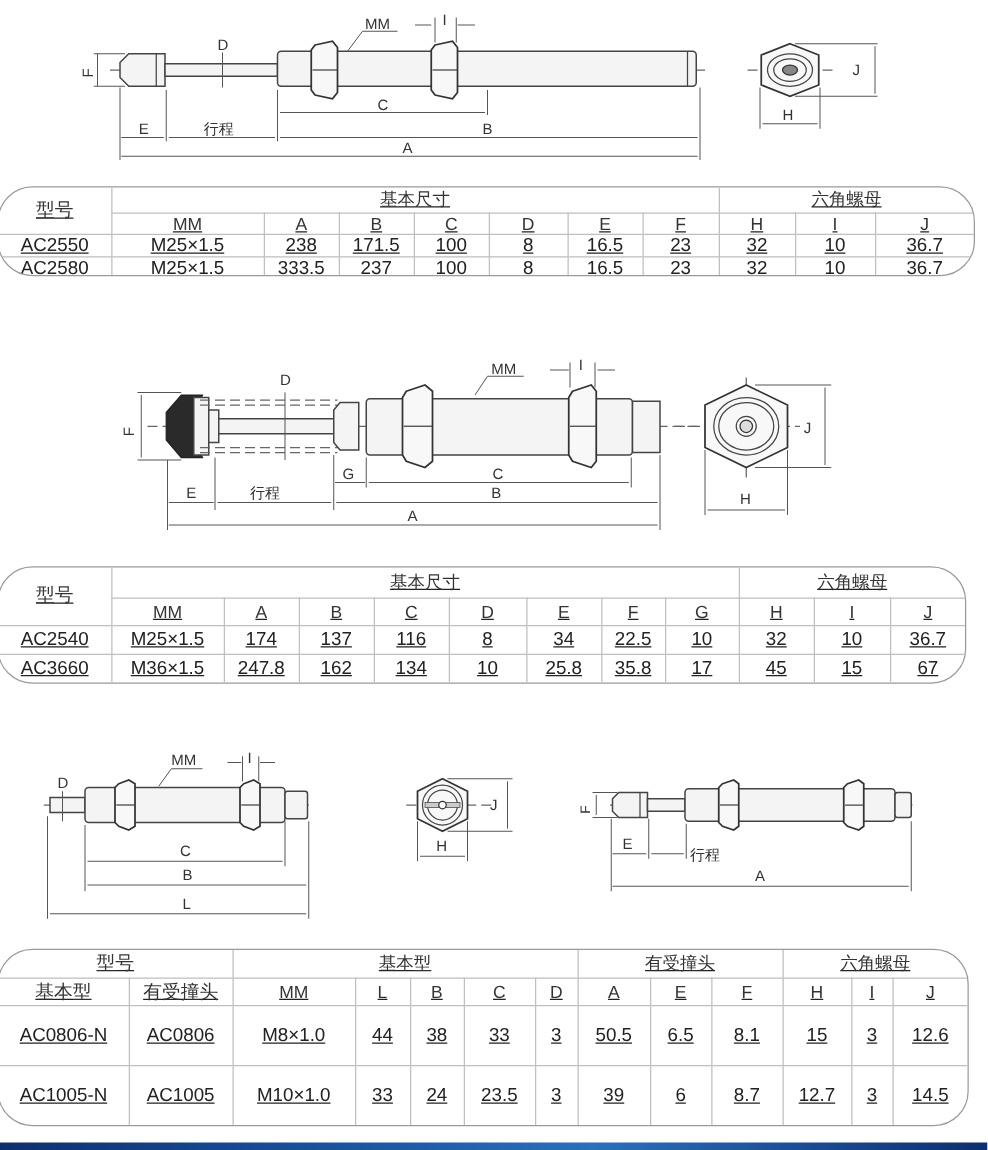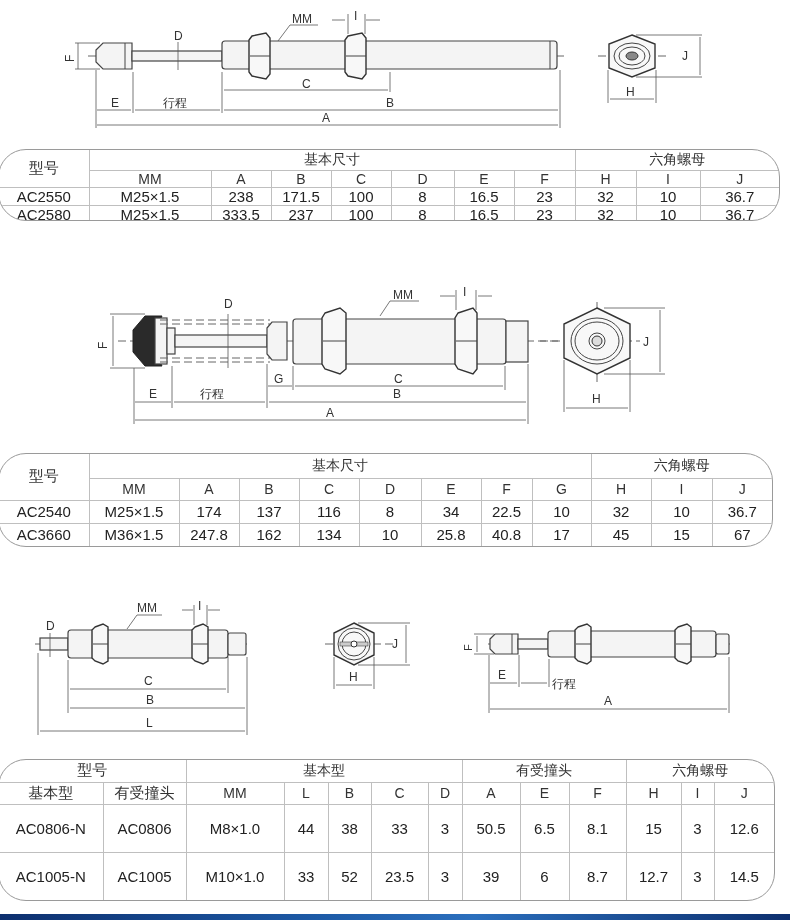--- a/index.html
+++ b/index.html
@@ -7,21 +7,21 @@
   svg { position:absolute; left:0; top:0; overflow:visible; }
   svg text { font-family:"Liberation Sans","DejaVu Sans",sans-serif; fill:#333; }
   .line { stroke:#444; stroke-width:1; fill:none; }
   .thin { stroke:#555; stroke-width:0.8; fill:none; }
   .body-fill { fill:#f4f4f4; stroke:#444; stroke-width:1.2; }
   .nut { fill:#f8f8f8; stroke:#333; stroke-width:1.4; }
   .dash { stroke:#666; stroke-width:1; stroke-dasharray:8 4; fill:none; }
   .dark { fill:#2a2a2a; stroke:#222; }
 
   .tbl-wrap { position:absolute; border:1.5px solid #9a9a9a; border-radius:28px 28px 28px 28px; overflow:hidden; background:#fff; }
-  table { border-collapse:collapse; width:100%; height:100%; table-layout:fixed; }
+  table { border-collapse:collapse; width:100%; height:100%; table-layout:fixed;text-decoration:underline; }
   td, th { border:1px solid #bfbfbf; text-align:center; font-weight:normal; font-size:15px; color:#222; padding:0; white-space:nowrap; }
   th { font-size:14px; color:#333; }
   tr:first-child > * { border-top:none; }
   tr > *:first-child { border-left:none; }
   tr > *:last-child { border-right:none; }
   tr:last-child > * { border-bottom:none; }
   .bottom-bar { position:absolute; left:0; top:914px; width:790px; height:6px; background:linear-gradient(90deg,#0d2f6e,#1d5aa6 40%,#2b6fbd 60%,#0d2f6e); }
 </style>
 </head>
 <body>
@@ -296,21 +296,21 @@
       <td>36.7</td>
     </tr>
     <tr>
       <td>AC3660</td>
       <td>M36×1.5</td>
       <td>247.8</td>
       <td>162</td>
       <td>134</td>
       <td>10</td>
       <td>25.8</td>
-      <td>40.8</td>
+      <td>35.8</td>
       <td>17</td>
       <td>45</td>
       <td>15</td>
       <td>67</td>
     </tr>
   </tbody>
     </table>
 </div>
 
 <svg width="790" height="160" viewBox="0 0 790 160" style="top:585px">
@@ -451,21 +451,21 @@
       <td>8.1</td>
       <td>15</td>
       <td>3</td>
       <td>12.6</td>
     </tr>
     <tr>
       <td>AC1005-N</td>
       <td>AC1005</td>
       <td>M10×1.0</td>
       <td>33</td>
-      <td>52</td>
+      <td>24</td>
       <td>23.5</td>
       <td>3</td>
       <td>39</td>
       <td>6</td>
       <td>8.7</td>
       <td>12.7</td>
       <td>3</td>
       <td>14.5</td>
     </tr>
   </tbody>

